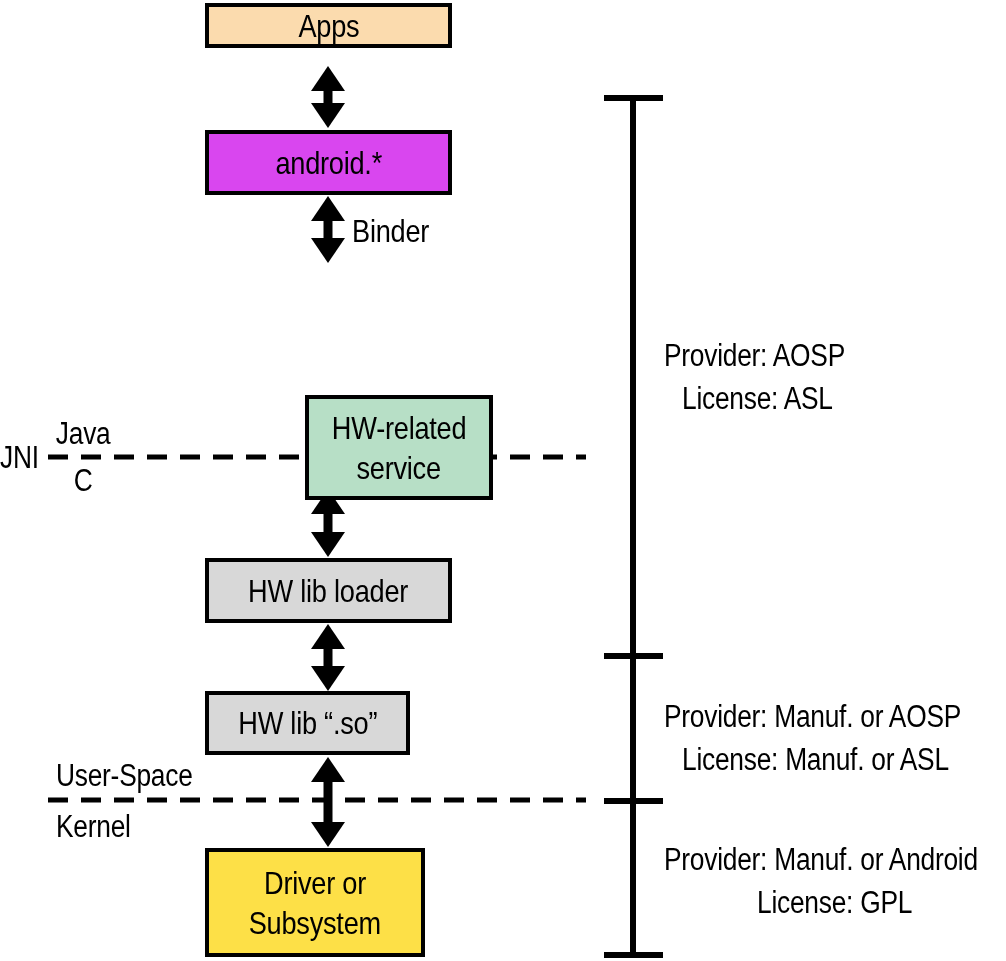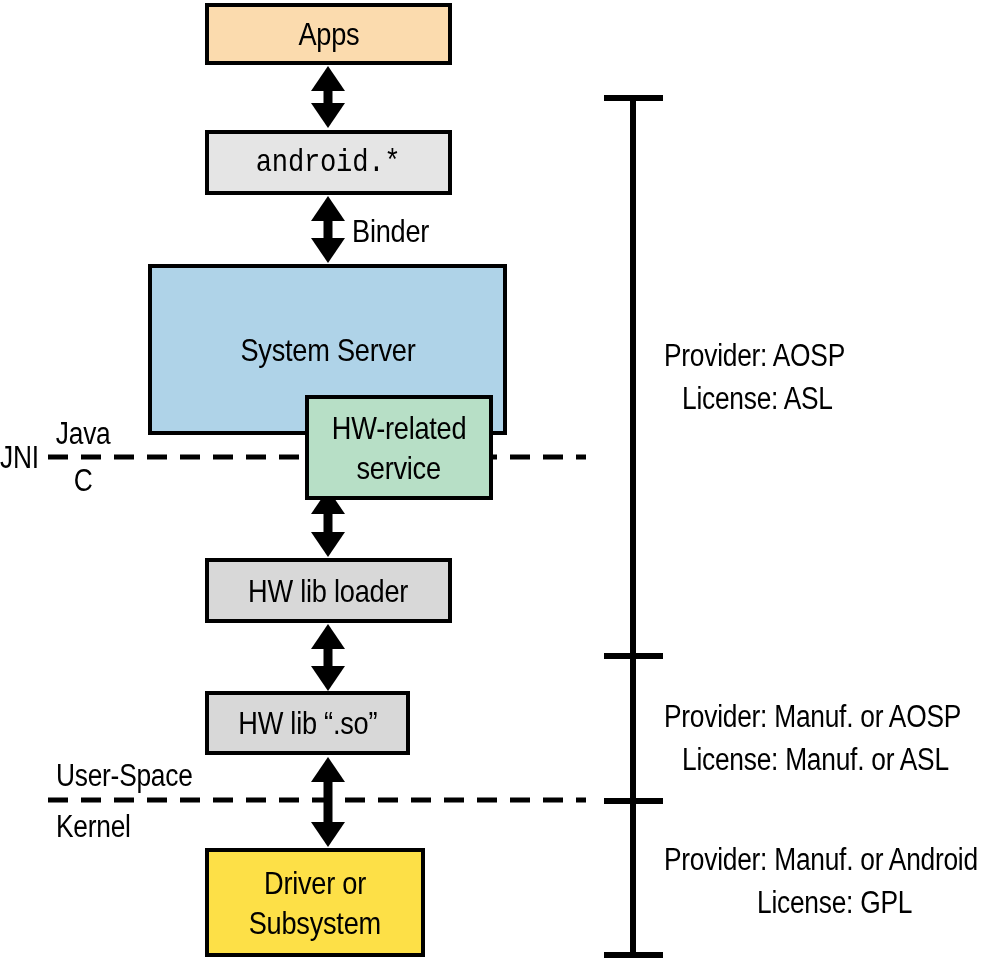--- a/index.html
+++ b/index.html
@@ -57,31 +57,28 @@
     <polygon points="17,0 0,25 34,25"></polygon>
     <polygon points="17,67 0,42 34,42"></polygon>
     <rect x="12.5" y="20" width="9" height="27"></rect>
   </svg>
   <svg class="arrow" style="left:311px;top:757px" width="34" height="90">
     <polygon points="17,0 0,25 34,25"></polygon>
     <polygon points="17,90 0,65 34,65"></polygon>
     <rect x="12.5" y="20" width="9" height="50"></rect>
   </svg>
 
-  <div class="box" style="left: 205px; top: 3px; width: 247px; height: 62px; background-color: rgb(251, 219, 174);">
+  <div class="box" style="left: 205px; top: 3px; width: 247px; height: 45px; background-color: rgb(251, 219, 174);">
     <span class="cond">Apps</span>
   </div>
 
-  <div class="box" style="left: 205px; top: 130px; width: 247px; height: 65px; background-color: #e5e5e5; font-family: Liberation Mono, monospace;">
+  <div class="box" style="left: 205px; top: 130px; width: 247px; height: 65px; background-color: #d946ef;">
     <span class="cond">android.*</span>
   </div>
 
-  <div class="box" style="left: 148px; top: 264px; width: 359px; height: 171px; justify-content: flex-start; padding-top: 62px; background-color: rgb(175, 211, 232);">
-    <span class="cond">System Server</span>
-  </div>
 
   <div class="box" style="left: 305px; top: 383px; width: 188px; height: 105px; background-color: rgb(183, 223, 198); margin-top: 12px;">
     <span class="cond">HW-related</span>
     <span class="cond">service</span>
   </div>
 
   <div class="box" style="left: 205px; top: 558px; width: 247px; height: 65px; background-color: rgb(216, 216, 216);">
     <span class="cond">HW lib loader</span>
   </div>
 

